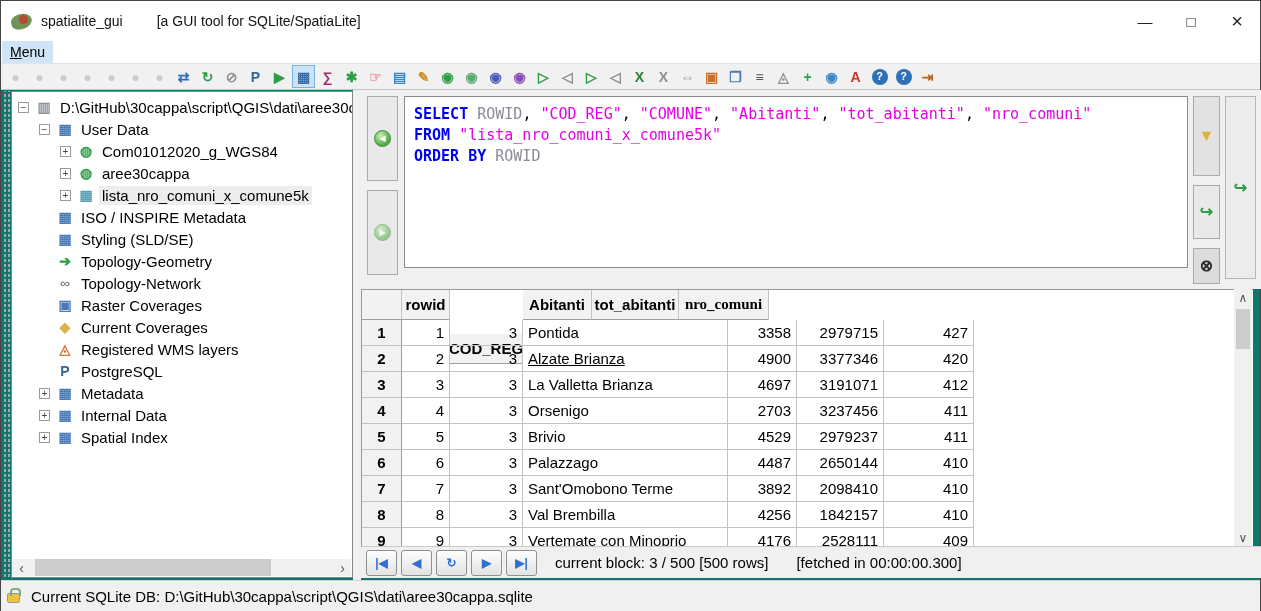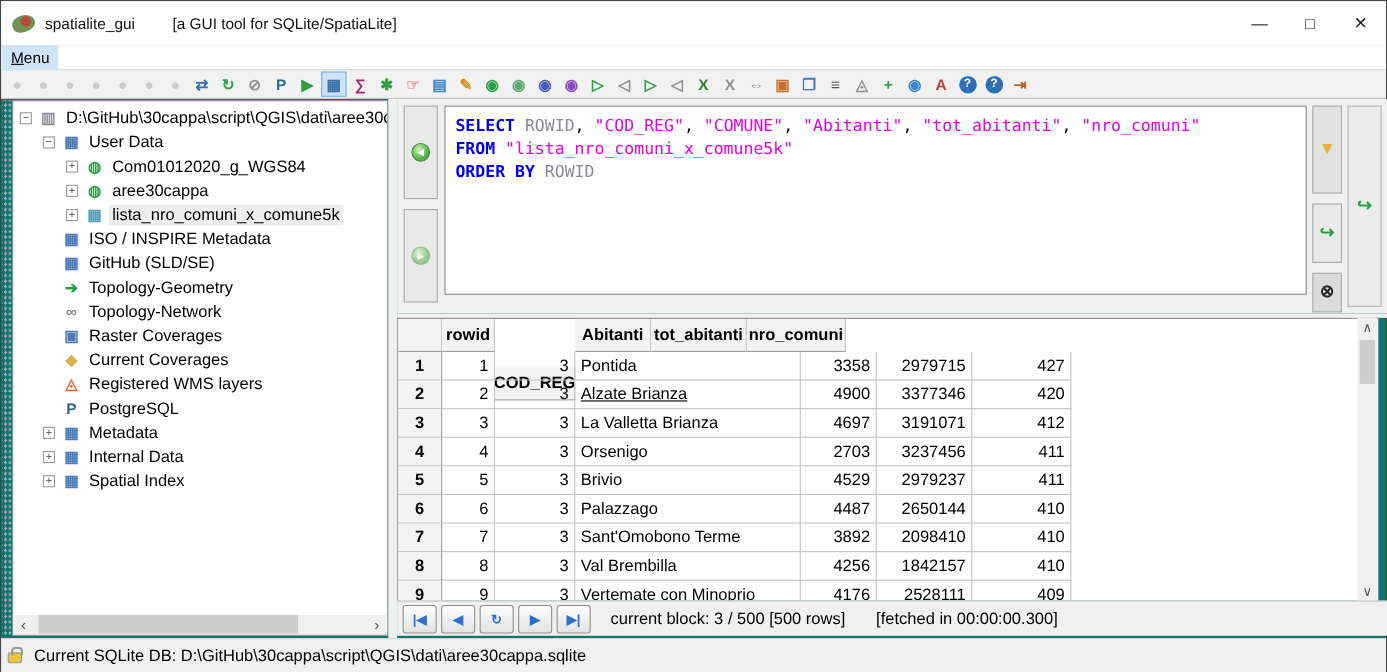--- a/index.html
+++ b/index.html
@@ -258,21 +258,21 @@
           <span class="tree-label sel">lista_nro_comuni_x_comune5k</span>
         </div>
         <div class="tree-row" style="padding-left: 27px;">
           <span class="expbox hide"></span>
           <span class="tree-ico" style="color: rgb(74, 122, 181);">▦</span>
           <span class="tree-label">ISO / INSPIRE Metadata</span>
         </div>
         <div class="tree-row" style="padding-left: 27px;">
           <span class="expbox hide"></span>
           <span class="tree-ico" style="color: rgb(74, 122, 181);">▦</span>
-          <span class="tree-label">GitHub (SLD/SE)</span>
+          <span class="tree-label">Styling (SLD/SE)</span>
         </div>
         <div class="tree-row" style="padding-left: 27px;">
           <span class="expbox hide"></span>
           <span class="tree-ico" style="color: rgb(46, 158, 68);">➔</span>
           <span class="tree-label">Topology-Geometry</span>
         </div>
         <div class="tree-row" style="padding-left: 27px;">
           <span class="expbox hide"></span>
           <span class="tree-ico" style="color: rgb(138, 138, 138);">∞</span>
           <span class="tree-label">Topology-Network</span>
@@ -352,21 +352,21 @@
 
   <div class="hsplit"></div>
 
   <div class="resultpanel">
     <div class="grid-header">
         <div class="gcell ghead" style="width: 40px;"></div>
         <div class="gcell ghead" style="width: 48px;">rowid</div>
         <div class="gcell ghead" style="width: 73px; margin-top: 44px;">COD_REG</div>
         <div class="gcell ghead" style="width: 69px;">Abitanti</div>
         <div class="gcell ghead" style="width: 87px;">tot_abitanti</div>
-        <div class="gcell ghead" style="width: 90px;">nro_comuni</div>
+        <div class="gcell ghead" style="width: 90px; font-family: Liberation Serif, serif;">nro_comuni</div>
       </div>
     <div class="grid-body">
         <div class="grow">
           <div class="gcell rnum" style="width: 40px;">1</div>
           <div class="gcell num" style="width: 48px;">1</div>
           <div class="gcell num" style="width: 73px;">3</div>
           <div class="gcell left" style="width: 205px;">Pontida</div>
           <div class="gcell num" style="width: 69px;">3358</div>
           <div class="gcell num" style="width: 87px;">2979715</div>
           <div class="gcell num" style="width: 90px;">427</div>

